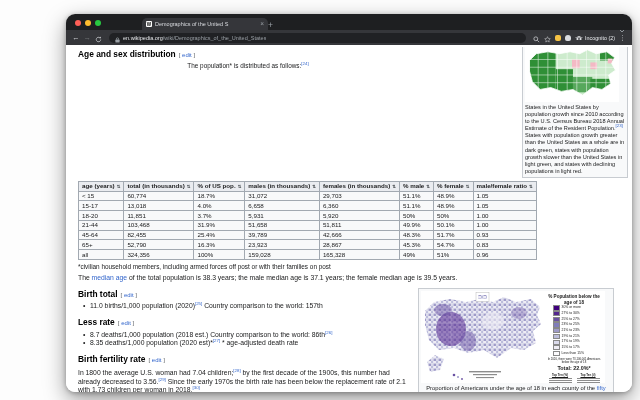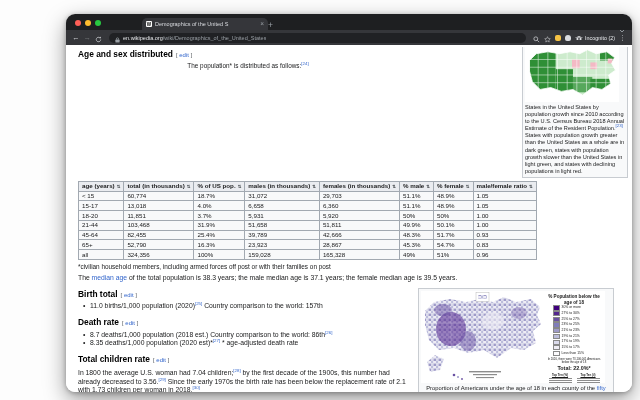--- a/index.html
+++ b/index.html
@@ -174,21 +174,21 @@
                   <line x1="0" y1="22" x2="94" y2="22"></line>
                 <line x1="0" y1="30" x2="94" y2="30"></line>
                   <line x1="0" y1="38" x2="94" y2="38"></line>
               </g>
             </g>
             <path d="M3,15 L10,8 L22,6 L34,8 L45,6 L55,8 L63,4 L72,8 L83,6 L91,12 L88,18 L92,25 L85,30 L87,39 L78,45 L68,43 L58,51 L48,45 L36,47 L25,43 L14,45 L6,37 L3,26 Z" fill="none" stroke="#fff" stroke-width="0.8"></path>
           </svg>
           <div class="cap"><span>States in the United States by population growth since 2010 according to the U.S. Census Bureau 2018 Annual Estimate of the Resident Population.</span><sup class="wl">[23]</sup><span> States with population growth greater than the United States as a whole are in dark green, states with population growth slower than the United States in light green, and states with declining populations in light red.</span></div>
         </div>
 
-        <h3 class="first"><span>Age and sex distributed</span><span class="editsec"><span>[</span> <span class="wl">edit</span> <span>]</span></span></h3>
+        <h3 class="first"><span>Age and sex distribution</span><span class="editsec"><span>[</span> <span class="wl">edit</span> <span>]</span></span></h3>
 
         <div class="tcaption"><span>The population* is distributed as follows:</span><sup class="wl">[24]</sup></div>
         <table class="wiki">
             <thead>
               <tr>
                 <th><span>age (years)</span><span class="sort">⇅</span></th>
                 <th><span>total (in thousands)</span><span class="sort">⇅</span></th>
                 <th><span>% of US pop.</span><span class="sort">⇅</span></th>
                 <th><span>males (in thousands)</span><span class="sort">⇅</span></th>
                 <th><span>females (in thousands)</span><span class="sort">⇅</span></th>
@@ -378,25 +378,25 @@
             </div>
           </div>
           <div class="cap"><span>Proportion of Americans under the age of 18 in each county of the </span><span class="wl">fifty states</span></div>
         </div>
 
         <h3><span>Birth total</span><span class="editsec"><span>[</span> <span class="wl">edit</span> <span>]</span></span></h3>
         <div class="bullets">
           <div><span>11.0 births/1,000 population (2020)</span><sup class="wl">[25]</sup><span> Country comparison to the world: 157th</span></div>
         </div>
 
-        <h3><span>Death rate</span><span class="editsec"><span>[</span> <span class="wl">edit</span> <span>]</span></span></h3>
+        <h3><span>Less rate</span><span class="editsec"><span>[</span> <span class="wl">edit</span> <span>]</span></span></h3>
         <div class="bullets">
           <div><span>8.7 deaths/1,000 population (2018 est.) Country comparison to the world: 86th</span><sup class="wl">[26]</sup></div>
           <div><span>8.35 deaths/1,000 population (2020 est)*</span><sup class="wl">[27]</sup><span> * age-adjusted death rate</span></div>
         </div>
 
-        <h3><span>Total children rate</span><span class="editsec"><span>[</span> <span class="wl">edit</span> <span>]</span></span></h3>
+        <h3><span>Birth fertility rate</span><span class="editsec"><span>[</span> <span class="wl">edit</span> <span>]</span></span></h3>
         <p class="body"><span>In 1800 the average U.S. woman had 7.04 children;</span><sup class="wl">[28]</sup><span> by the first decade of the 1900s, this number had already decreased to 3.56.</span><sup class="wl">[29]</sup><span> Since the early 1970s the birth rate has been below the replacement rate of 2.1 with 1.73 children per woman in 2018.</span><sup class="wl">[30]</sup></p>
 
       </div>
     </div>
   </div>
 </div>
 
 </body></html>

